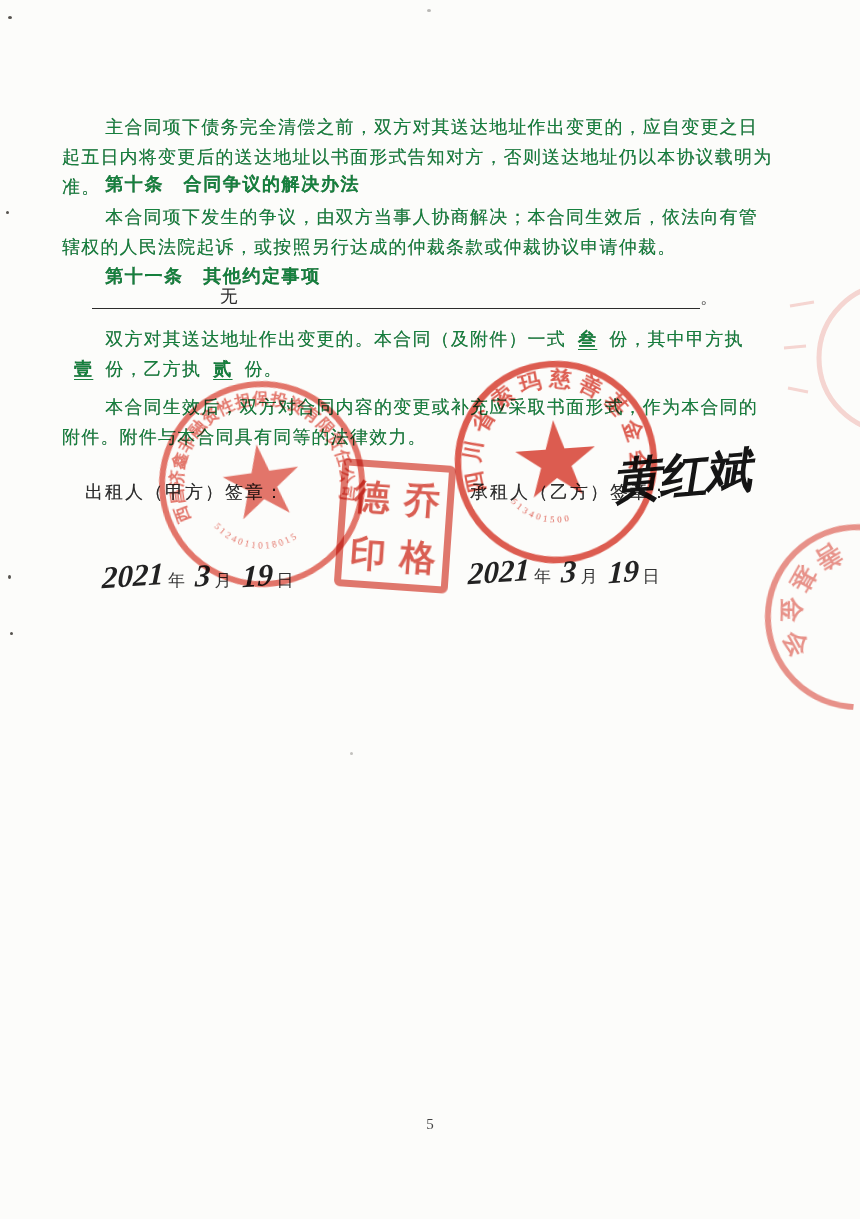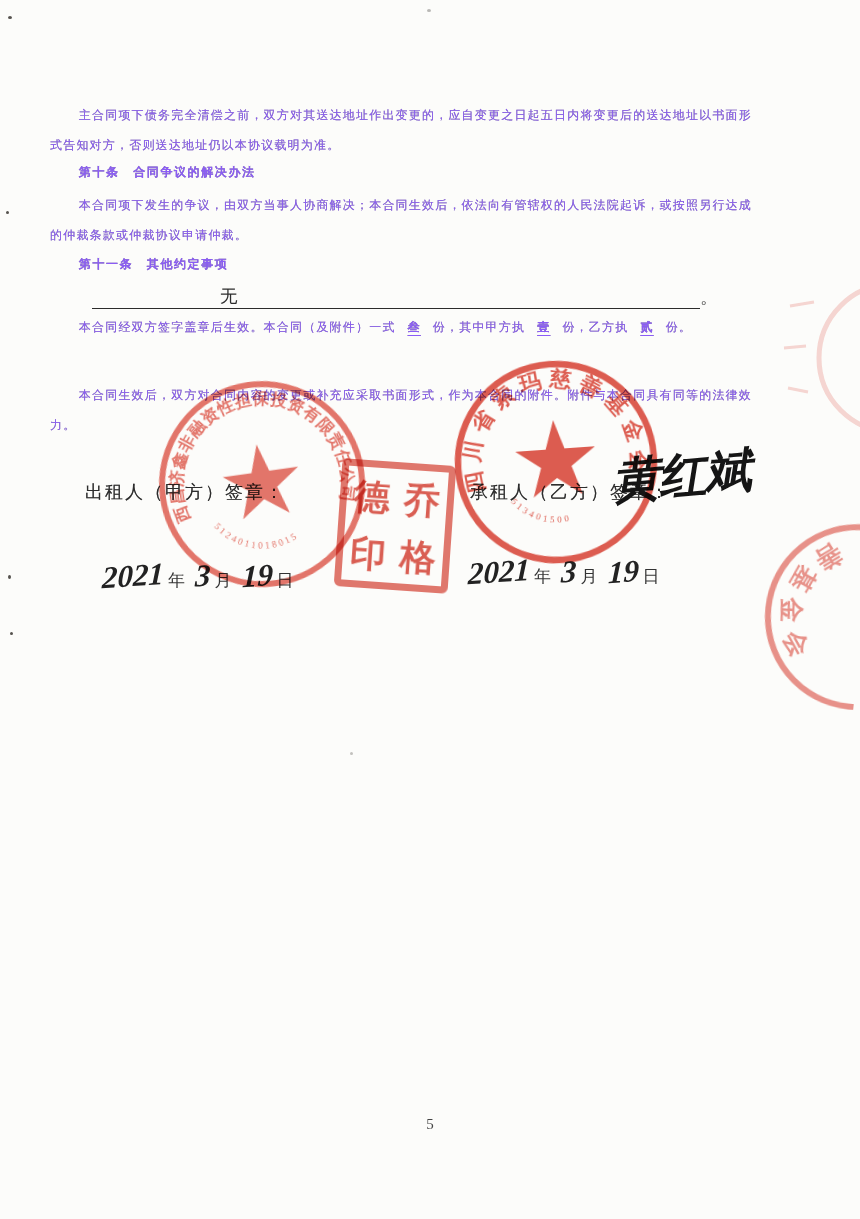--- a/index.html
+++ b/index.html
@@ -3,23 +3,23 @@
 <meta charset="utf-8">
 <style>
   html,body{margin:0;padding:0;background:#888;}
   .page{
     position:relative; width:860px; height:1219px; margin:0 auto;
     background:#fcfcfa; overflow:hidden;
     font-family:"Liberation Serif","DejaVu Serif",serif;
     color:#2d2d2d;
   }
   .para{
-    position:absolute; left:50px; width:714px; margin:0;
-    font-size:12px; line-height:30px; letter-spacing:1.2px;
-    text-indent:2.4em; color:#8b5cf6;
+    position:absolute; left:50px; width:714px; margin:12px;
+    font-size:18px; line-height:30px; letter-spacing:1.2px;
+    text-indent:2.4em; color:#15803d;
     text-shadow:0 0 .5px rgba(40,40,40,.55);
   }
   .heading{font-weight:700; letter-spacing:1.6px;font-family:Liberation Mono, monospace;}
   .blank-line{position:absolute; left:50px; top:284px; width:714px; height:26px; font-size:17.5px;}
   .blank-underline{
     display:inline-block; width:608px; height:24px; margin-left:42px;
     border-bottom:1.8px solid #2b2b2b; vertical-align:bottom;
   }
   .blank-value{margin-left:128px; letter-spacing:1px;}
   .u{text-decoration:underline; text-underline-offset:4px; padding:0 12px; font-weight:600;}
@@ -68,21 +68,21 @@
 
   <p class="para" style="top:190px">本合同项下发生的争议，由双方当事人协商解决；本合同生效后，依法向有管辖权的人民法院起诉，或按照另行达成的仲裁条款或仲裁协议申请仲裁。</p>
 
   <p class="para heading" style="top:250px">第十一条　其他约定事项</p>
 
   <div class="blank-line">
     <span class="blank-underline"><span class="blank-value">无</span></span><span>。</span>
   </div>
 
   <p class="para" style="top:312px">
-    <span>本合同经双方签字盖章后生效。本合同（及附件）一式</span><span class="u">叁</span><span>份，其中甲方执</span><span class="u">壹</span><span>份，乙方执</span><span class="u">贰</span><span>份。</span>
+    <span>双方对其送达地址作出变更的。本合同（及附件）一式</span><span class="u">叁</span><span>份，其中甲方执</span><span class="u">壹</span><span>份，乙方执</span><span class="u">贰</span><span>份。</span>
   </p>
 
   <p class="para" style="top:380px">本合同生效后，双方对合同内容的变更或补充应采取书面形式，作为本合同的附件。附件与本合同具有同等的法律效力。</p>
 
   <div class="sig-label" style="left:85px; top:480px">出租人（甲方）签章：</div>
   <div class="sig-label" style="left:470px; top:480px">承租人（乙方）签章：</div>
 
   <div class="handsig">黄红斌</div>
 
   <div class="date-block" style="left:98px; top:558px">

